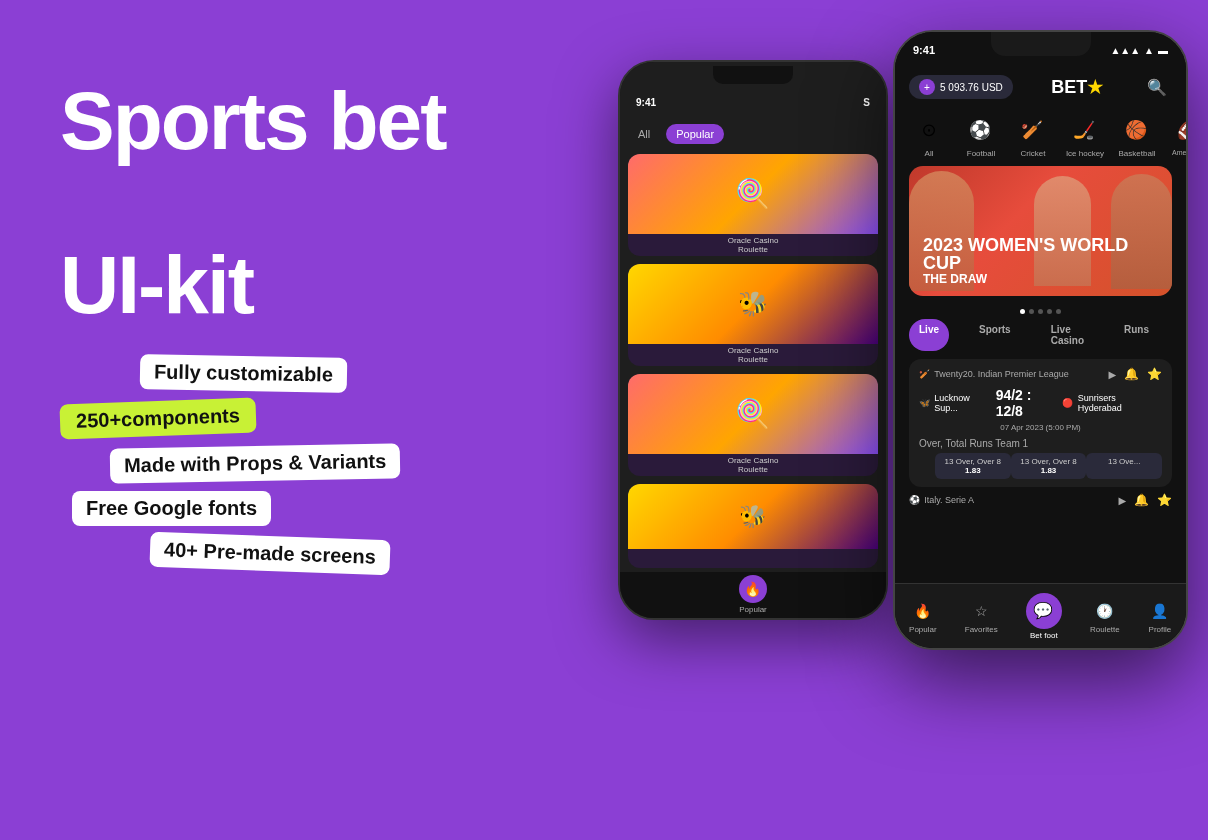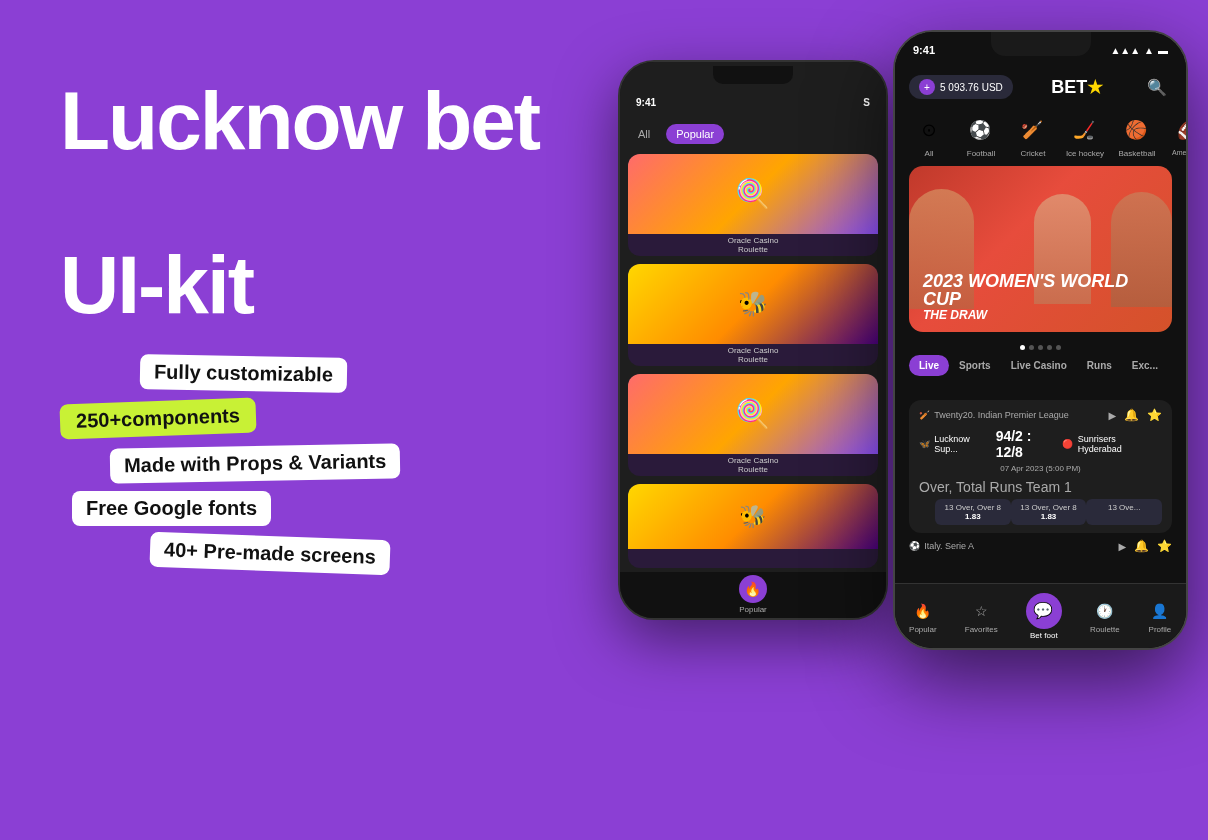--- a/index.html
+++ b/index.html
@@ -326,24 +326,23 @@
       font-size: 8px;
       color: #aaa;
       text-align: center;
     }
 
     
     .banner-container {
       margin: 0 14px 8px;
       border-radius: 14px;
       overflow: hidden;
-      height: 166px;
+      height: 130px;
       position: relative;
       flex-shrink: 0;
-      font-style: italic;
     }
 
     .banner-bg {
       width: 100%;
       height: 100%;
       background: linear-gradient(135deg, #c0392b 0%, #e74c3c 40%, #d4522a 100%);
       display: flex;
       align-items: flex-end;
       padding: 10px 14px;
       position: relative;
@@ -384,22 +383,22 @@
     }
 
     .dot.active {
       background: white;
     }
 
     
     .main-tabs {
       display: flex;
       padding: 0 14px;
-      gap: 0;
-      margin-bottom: 24px;
+      gap: 20px;
+      margin-bottom: 8px;
       flex-shrink: 0;
     }
 
     .tab-btn {
       padding: 5px 10px;
       border-radius: 20px;
       font-size: 10px;
       font-weight: 600;
     }
 
@@ -472,21 +471,21 @@
     }
 
     .match-time {
       font-size: 8px;
       color: #aaa;
       text-align: center;
       margin-bottom: 6px;
     }
 
     .odds-row-label {
-      font-size: 14px;
+      font-size: 10px;
       color: #aaa;
       margin-bottom: 4px;
     }
 
     .odds-row {
       display: flex;
       gap: 0;
       padding-left: 16px;
     }
 
@@ -570,21 +569,21 @@
       display: flex;
       gap: 8px;
       align-items: center;
     }
   </style>
 </head>
 <body>
 
 <div class="left-section">
   <div class="headline">
-    <span>Lucknow bet</span><br>
+    <span>Sports bet</span><br>
     <br>
     <span>UI-kit</span>
   </div>
 
   <div class="badges-container">
     <div class="badge-row">
       <span class="badge-text2" style="transform:rotate(1deg); margin-left:80px;">Fully customizable</span>
     </div>
     <div class="badge-row">
       <span class="badge">250+components</span>

